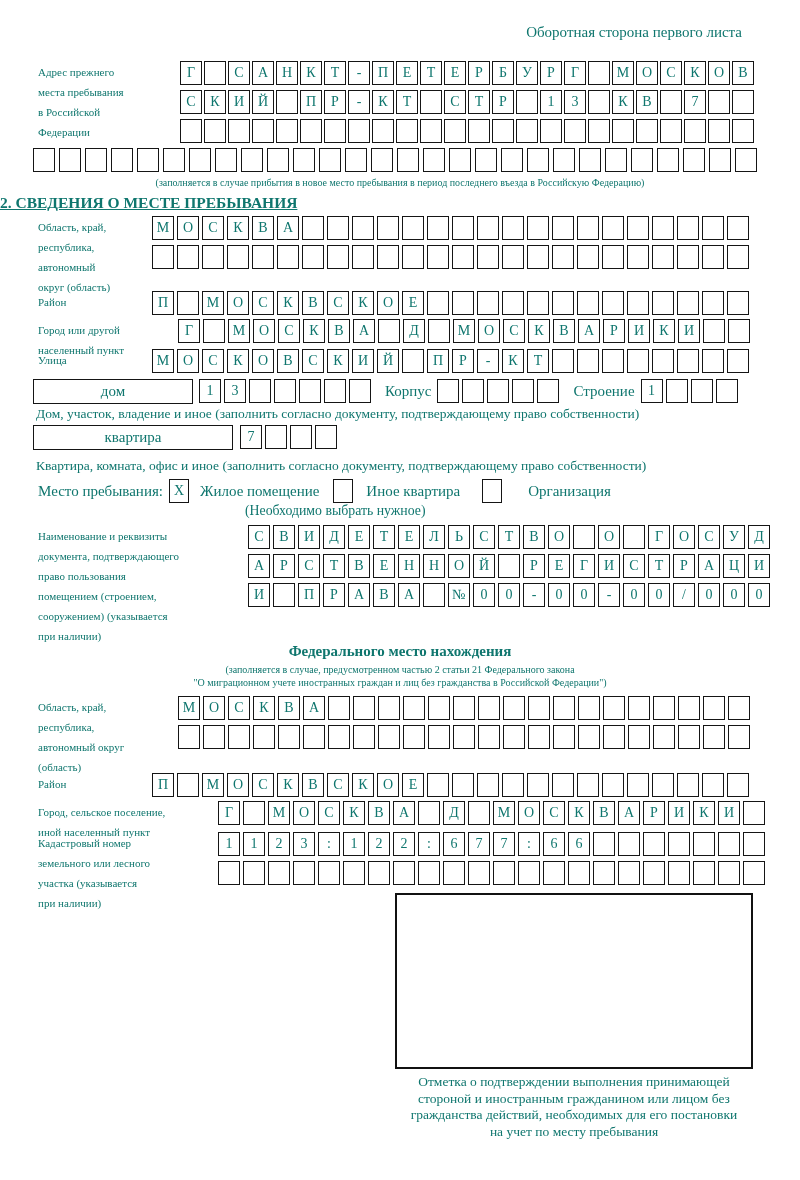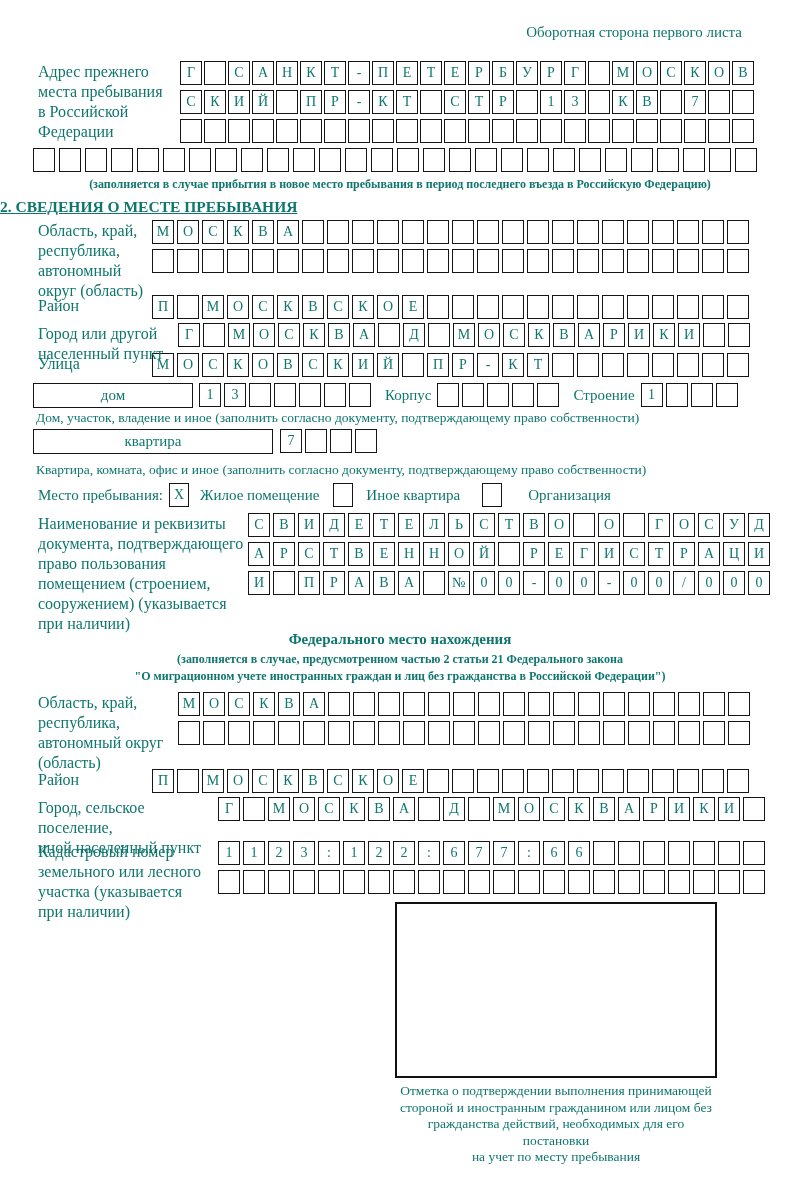--- a/index.html
+++ b/index.html
@@ -1,39 +1,39 @@
 <!DOCTYPE html>
 <html><head>
 <meta charset="utf-8">
 <style>
   html,body{margin:0;padding:0;background:#fff;}
   .page{position:relative;width:800px;height:1180px;background:#fff;color:#0f766e;
         font-family:"Liberation Serif","DejaVu Serif",serif;overflow:hidden;}
   .hdr-note{padding:24px 58px 0 0;text-align:right;font-size:15px;}
   .sec-title{font-weight:bold;font-size:15.5px;text-decoration:underline;}
   .sub-title{text-align:center;font-weight:bold;font-size:15px;}
-  .center-note{text-align:center;font-size:12px;font-weight:bold;}
+  .center-note{text-align:center;font-size:10px;}
   .caption{font-size:13.5px;margin-left:36px;}
   .field{display:flex;align-items:flex-start;}
   .flabel{flex:none;width:var(--lw);position:relative;align-self:stretch;}
-  .flabel>span{position:absolute;left:38px;top:1px;font-size:16px;line-height:20px;white-space:pre-line;}
+  .flabel>span{position:absolute;left:38px;top:1px;font-size:11px;line-height:20px;white-space:pre-line;}
   .rows{display:flex;flex-direction:column;gap:5px;}
   .boxrow{display:flex;gap:3px;}
   .boxrow.tight{gap:2px;}
   .boxrow.wide{gap:4px;}
   .cb{box-sizing:border-box;flex:none;width:22px;height:24px;border:1.8px solid #151515;
       display:flex;align-items:center;justify-content:center;font-size:14px;line-height:1;background:#fff;}
   .rect{box-sizing:border-box;border:1.8px solid #151515;height:25px;display:flex;
         align-items:center;justify-content:center;font-size:15px;background:#fff;}
   .inline-row{display:flex;align-items:flex-start;}
   .ilab{font-size:15px;line-height:25px;}
   .stay-row{display:flex;align-items:center;font-size:15px;}
   .cbx{box-sizing:border-box;flex:none;width:20px;height:24px;border:1.8px solid #151515;
        display:inline-flex;align-items:center;justify-content:center;font-size:14px;}
-  .mark-area{margin:8px 0 0 395px;width:322px;}
+  .mark-area{margin:8px 0 0 395px;width:358px;}
   .mark-box{box-sizing:border-box;height:176px;border:2px solid #111;background:#fff;}
   .mark-note{margin-top:5px;text-align:center;font-size:13.5px;line-height:16.5px;white-space:pre-line;}
 </style>
 </head>
 <body>
 
 <div class="page">
 
   <div class="hdr-note">Оборотная сторона первого листа</div>
 
@@ -347,39 +347,40 @@
     <div class="boxrow">
         <span class="cb">1</span>
         <span class="cb"></span>
         <span class="cb"></span>
         <span class="cb"></span>
       </div>
   </div>
   <div class="caption" style="margin-top:2px">Дом, участок, владение и иное (заполнить согласно документу, подтверждающему право собственности)</div>
 
   <div class="inline-row" style="margin:3px 0 0 33px">
-    <div class="rect" style="width:240px">квартира</div>
+    <div class="rect" style="width:200px">квартира</div>
     <div class="boxrow" style="margin-left:7px">
         <span class="cb">7</span>
         <span class="cb"></span>
         <span class="cb"></span>
         <span class="cb"></span>
       </div>
   </div>
   <div class="caption" style="margin-top:8px">Квартира, комната, офис и иное (заполнить согласно документу, подтверждающему право собственности)</div>
 
   <div class="stay-row" style="margin:5px 0 0 38px">
     <span>Место пребывания:</span>
     <span class="cbx" style="margin-left:6px">X</span>
     <span style="margin-left:11px">Жилое помещение</span>
     <span class="cbx" style="margin-left:14px"></span>
     <span style="margin-left:13px">Иное квартира</span>
     <span class="cbx" style="margin-left:22px"></span>
     <span style="margin-left:26px">Организация</span>
   </div>
+  <div style="margin-left:245px;font-size:13.8px">(Необходимо выбрать нужное)</div>
 
   <div class="field" style="--lw:248px;margin-top:6px">
     <div class="flabel">
         <span>Наименование и реквизиты
 документа, подтверждающего
 право пользования
 помещением (строением,
 сооружением) (указывается
 при наличии)</span>
       </div>
@@ -581,21 +582,21 @@
           <span class="cb">А</span>
           <span class="cb">Р</span>
           <span class="cb">И</span>
           <span class="cb">К</span>
           <span class="cb">И</span>
           <span class="cb"></span>
         </div>
     </div>
   </div>
 
-  <div class="field" style="--lw:218px;margin-top:20px">
+  <div class="field" style="--lw:218px;margin-top:7px">
     <div class="flabel">
         <span>Кадастровый номер
 земельного или лесного
 участка (указывается
 при наличии)</span>
       </div>
     <div class="rows">
       <div class="boxrow">
           <span class="cb">1</span>
           <span class="cb">1</span>

